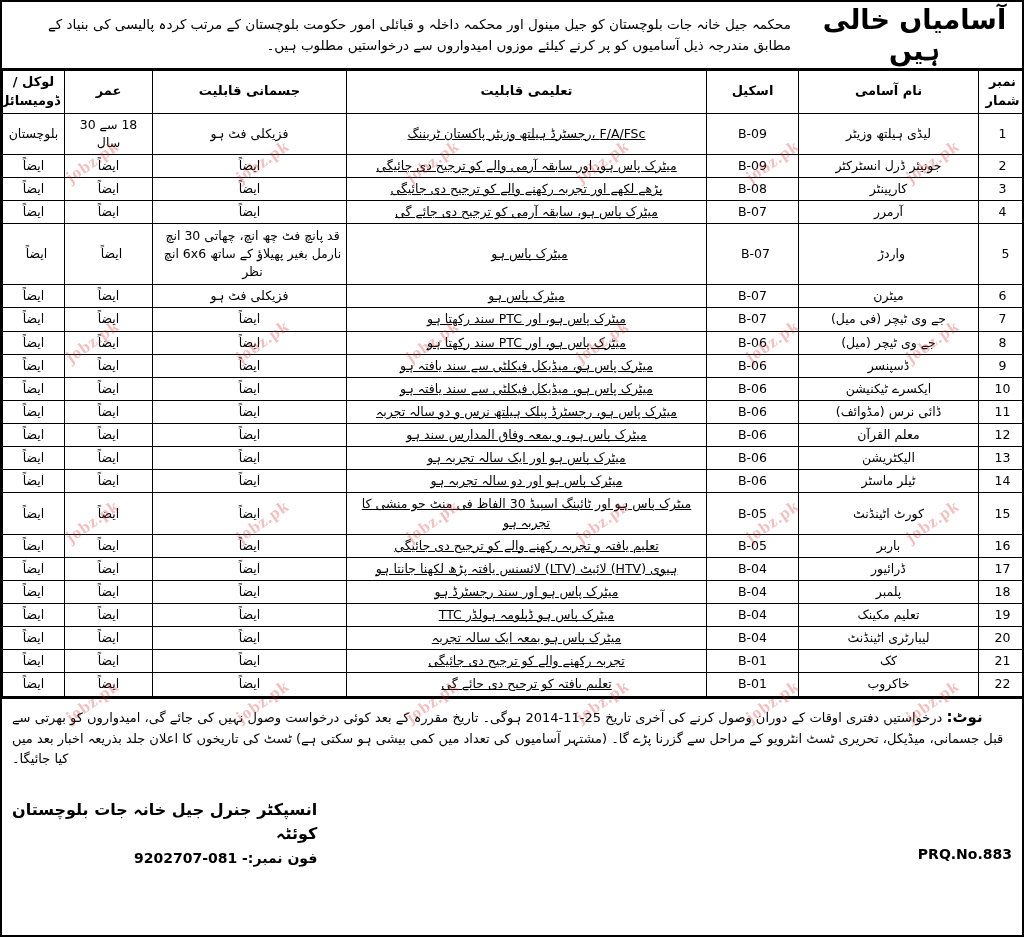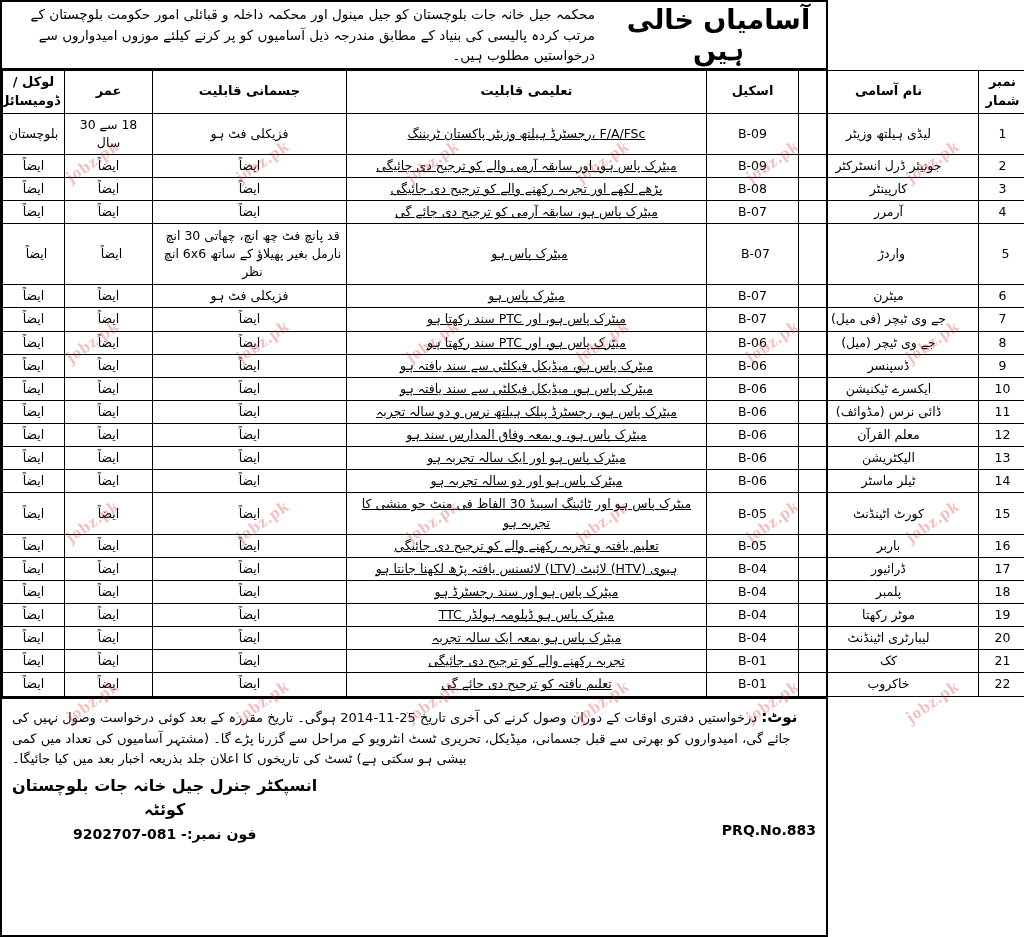--- a/index.html
+++ b/index.html
@@ -5,21 +5,21 @@
   html,body{margin:0;padding:0;}
   body{
     width:1024px;height:937px;
     background:#ffffff;
     font-family:"DejaVu Sans","Liberation Sans",sans-serif;
     color:#000;
     overflow:hidden;
   }
   .page{
     position:relative;
-    width:828px;height:937px;
+    width:1024px;height:937px;
     box-sizing:border-box;
     border:2px solid #000;
     background:#fff;
   }
   
   .header{
     display:flex;
     flex-direction:row;
     align-items:center;
     border-bottom:2px solid #000;
@@ -91,23 +91,24 @@
   
   .footer{
     display:flex;
     flex-direction:row;
     align-items:flex-end;
     justify-content:space-between;
     padding:2px 10px 6px 10px;
     direction:rtl;
   }
   .footer-left{
-    text-align:center;
+    text-align:right;
     flex:0 0 auto;
     padding-right:140px;
+    margin-top:24px;
   }
   .footer-org{
     font-size:16px;font-weight:bold;line-height:1.5;
   }
   .footer-phone{
     font-size:14px;font-weight:bold;margin-top:4px;
   }
   .footer-right{
     font-size:14px;font-weight:bold;
     direction:ltr;
@@ -315,21 +316,21 @@
         <td class="sr">18</td>
         <td class="post">پلمبر</td>
         <td class="scale">B-04</td>
         <td class="edu">میٹرک پاس ہو اور سند رجسٹرڈ ہو</td>
         <td class="phys">ایضاً</td>
         <td class="age">ایضاً</td>
         <td class="dom">ایضاً</td>
       </tr>
       <tr>
         <td class="sr">19</td>
-        <td class="post">موٹر رکھتا</td>
+        <td class="post">تعلیم مکینک</td>
         <td class="scale">B-04</td>
         <td class="edu">میٹرک پاس ہو ڈپلومہ ہولڈر TTC</td>
         <td class="phys">ایضاً</td>
         <td class="age">ایضاً</td>
         <td class="dom">ایضاً</td>
       </tr>
       <tr>
         <td class="sr">20</td>
         <td class="post">لیبارٹری اٹینڈنٹ</td>
         <td class="scale">B-04</td>

